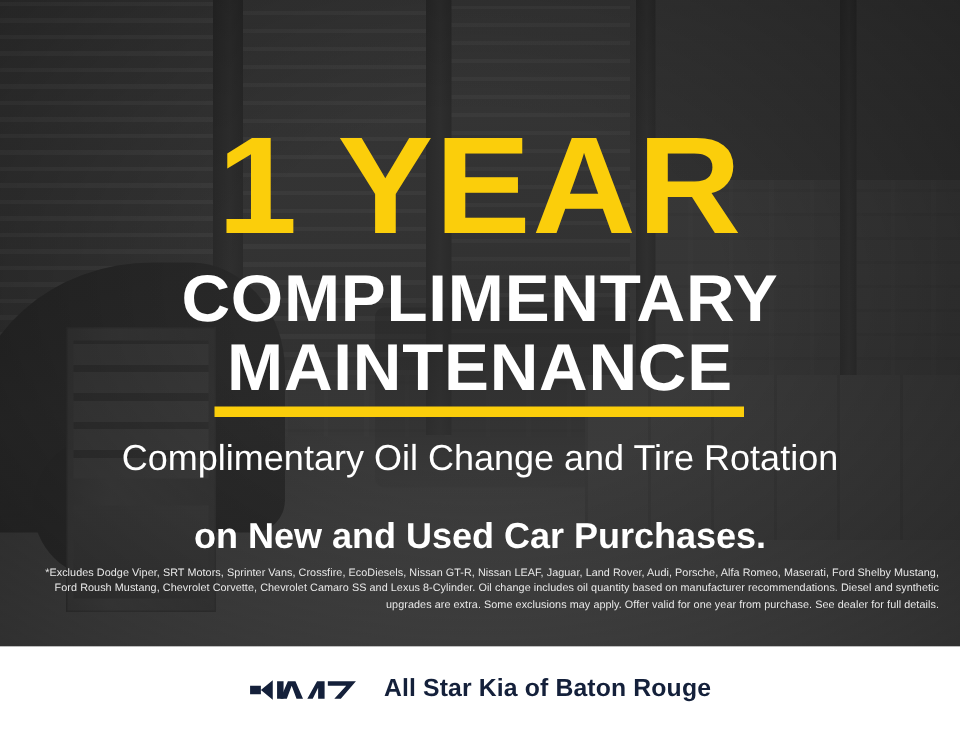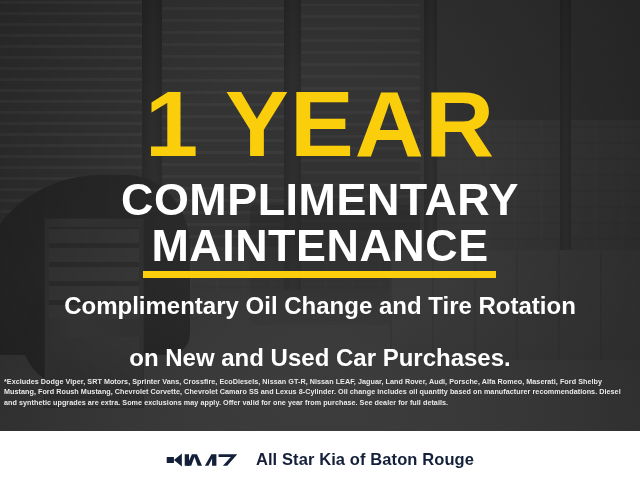--- a/index.html
+++ b/index.html
@@ -161,40 +161,39 @@
     width:353px; height:7px;
     background:#FBCE0B;
   }
 
   .sub1 {
     position:absolute; left:0; right:0; top:291px;
     text-align:center;
     color:#ffffff;
     font-size:24px;
     line-height:29px;
-    font-weight:bold;
+    font-weight:normal;
   }
   .sub2 {
     position:absolute; left:0; right:0; top:322px;
     text-align:center;
     color:#ffffff;
     font-size:24px;
     line-height:29px;
     font-weight:bold;
     margin-top:21px;
   }
 
   .disclaimer {
-    position:absolute; left:4px; right:14px; top:377px;
-    text-align:left;
+    position:absolute; left:16px; right:14px; top:377px;
+    text-align:right;
     color:#e9e9e9;
     font-size:7.2px;
     line-height:10.3px;
     letter-spacing:0.05px;
-    font-weight:bold;
   }
 
   
   .footer {
     position:absolute; left:0; top:431px;
     width:640px; height:57px;
     background:#ffffff;
     display:flex;
     align-items:center;
     justify-content:center;

